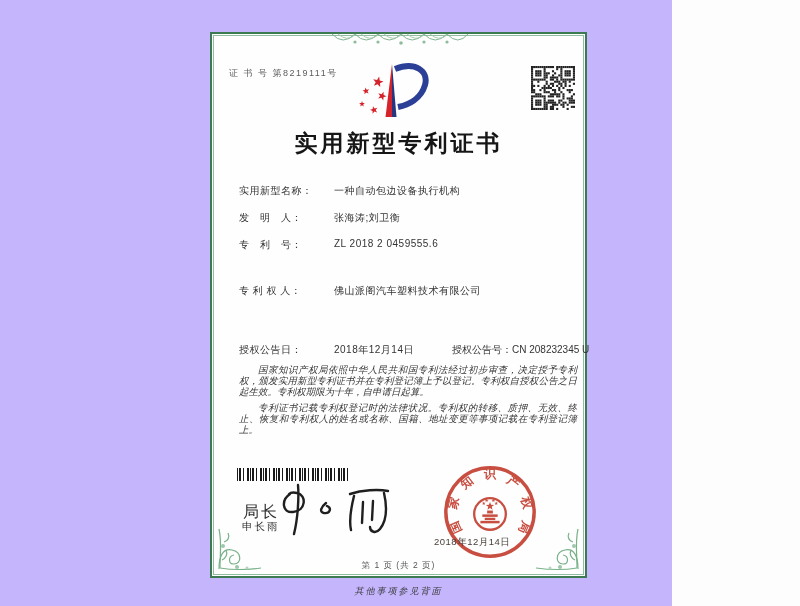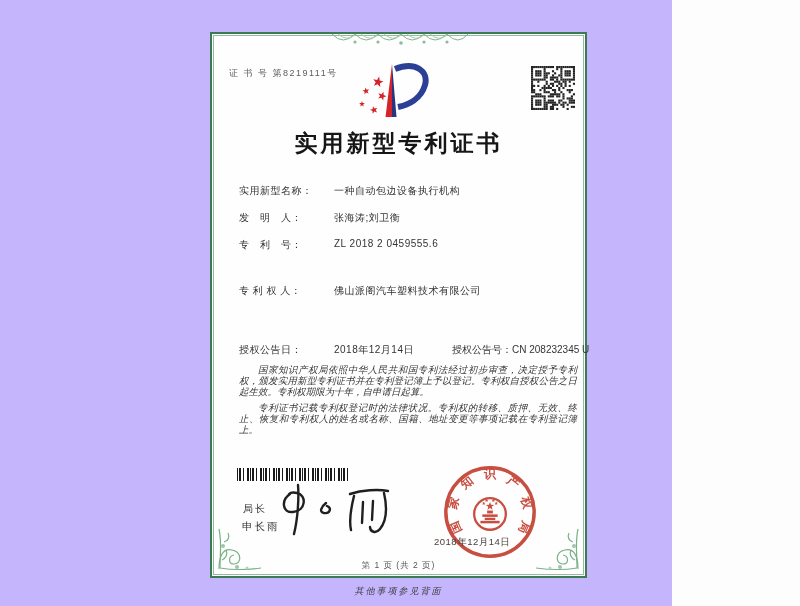--- a/index.html
+++ b/index.html
@@ -17,21 +17,21 @@
   .lbl{display:inline-block;width:59px;letter-spacing:0.5px;vertical-align:top;}
   .val{display:inline-block;vertical-align:top;letter-spacing:0.5px;padding-left:36px;}
   .val-wrap{white-space:normal;width:254px;line-height:12px;}
   .row2lbl{position:absolute;left:213px;top:0;}
   .paras{left:27px;width:338px;font-family:Liberation Mono, monospace;font-style:italic;
          font-size:9.5px;line-height:11px;color:#363636;text-align:justify;}
   .paras p{margin:0;text-indent:2em;}
   .barcode{left:25px;top:434px;width:113px;height:13px;
     background:repeating-linear-gradient(90deg,#1a1a1a 0 1px,#fff 1px 2px,#1a1a1a 2px 4px,
     #fff 4px 6px,#1a1a1a 6px 7px,#fff 7px 10px,#1a1a1a 10px 12px,#fff 12px 13px);}
-  .director{left:31px;top:468px;font-size:10px;letter-spacing:2px;color:#2e2e2e;}
+  .director{left:31px;top:468px;font-size:16px;letter-spacing:2px;color:#2e2e2e;}
   .director2{left:30px;top:486px;font-size:10.5px;letter-spacing:2px;color:#2e2e2e;}
   .seal-date{left:222px;top:502px;width:100px;font-size:9.5px;color:#4a413c;letter-spacing:0.5px;}
   .page-foot{left:0;top:526px;width:100%;text-align:center;font-size:8.5px;color:#555;letter-spacing:1px;}
   .back-note{position:absolute;left:210px;top:585px;width:377px;text-align:center;
     font-family:"Liberation Serif",serif;font-style:italic;font-size:9px;color:#3d3d3d;letter-spacing:2px;}
   .corner{position:absolute;width:50px;height:50px;}
   .corner.br{transform:scaleX(-1);}
   svg{display:block;}
 </style>
 </head>

